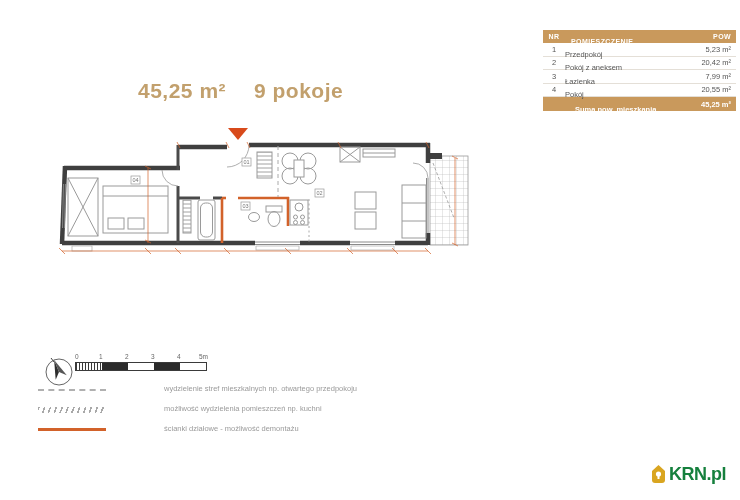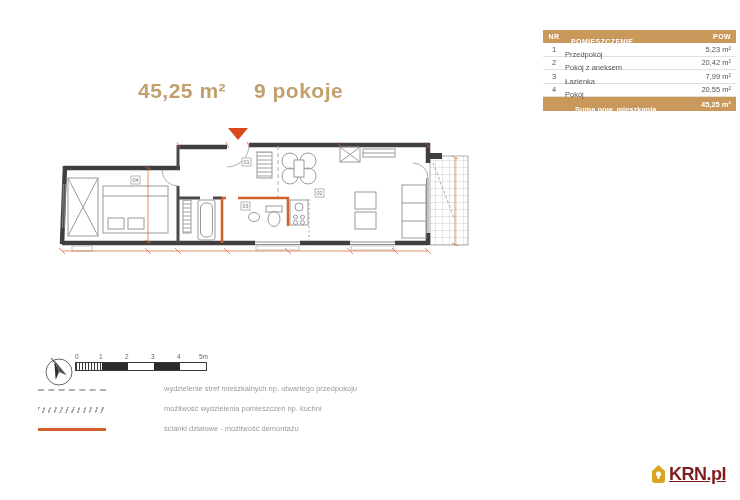--- a/index.html
+++ b/index.html
@@ -38,21 +38,21 @@
   
   .legend-row{position:absolute;left:38px;width:420px;height:14px;}
   .lg-swatch{position:absolute;left:0;top:3px;width:68px;height:7px;}
   .lg-dashed{border-top:2px dashed #b0b0b0;margin-top:2px;}
   .lg-zigzag{background:repeating-linear-gradient(110deg,#a8a8a8 0 1.6px,transparent 1.6px 5.5px);
              height:6px;}
   .lg-solid{border-top:3.5px solid #d2622a;margin-top:1px;}
   .lg-label{position:absolute;left:82px;top:0;font-size:7.5px;color:#9a9a9a;margin-left:44px;}
   
   .logo{position:absolute;left:651px;top:464px;display:flex;align-items:center;cursor:pointer;}
-  .logo-text{font-size:18px;font-weight:bold;color:#7f1d1d;margin-left:3px;letter-spacing:-.5px;text-decoration:underline;}
+  .logo-text{font-size:18px;font-weight:bold;color:#15803d;margin-left:3px;letter-spacing:-.5px;}
 </style>
 </head>
 <body>
 
 <div class="canvas">
 
   <div class="area-title">45,25 m²</div>
   <div class="rooms-title">9 pokoje</div>
 
   <div class="rooms-table">

